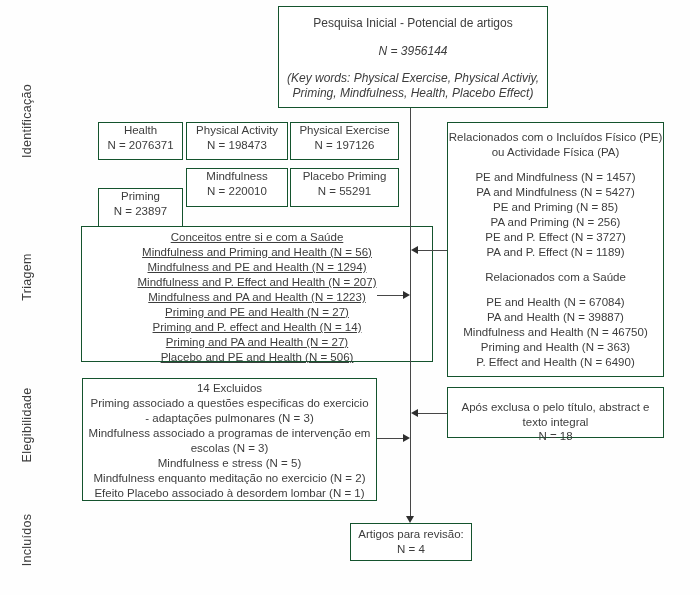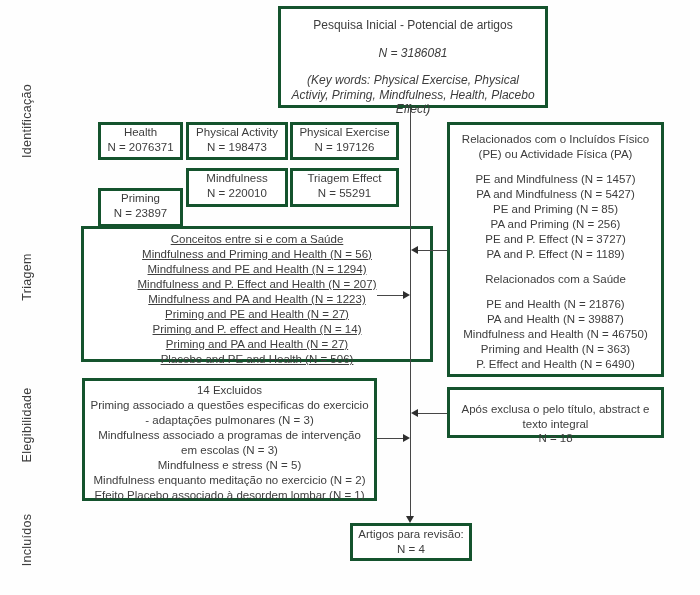--- a/index.html
+++ b/index.html
@@ -2,21 +2,21 @@
 <html><head>
 <meta charset="utf-8">
 <style>
   html,body{margin:0;padding:0;background:#fff;}
   #canvas{
     position:relative;width:700px;height:595px;background:#fefefe;
     font-family:"Liberation Sans","DejaVu Sans",sans-serif;
     color:#3d3d3d;overflow:hidden;
   }
   .box{
-    position:absolute;border:3px solid #14532d;background:#fff;
+    position:absolute;border:1px solid #14532d;background:#fff;
     box-sizing:border-box;text-align:center;font-size:11.5px;line-height:15px;
   }
   .stage{
     position:absolute;transform:translate(-50%,-50%) rotate(-90deg);
     white-space:nowrap;font-size:12.5px;color:#3d3d3d;letter-spacing:.3px;
   }
   
   .initial{left:278px;top:6px;width:270px;height:102px;font-size:12px;}
   .initial .t{margin-top:9px;}
   .initial .n{margin-top:13px;font-style:italic;}
@@ -50,21 +50,21 @@
 
 <div id="canvas">
 
   <div class="stage" style="left:27px;top:121px;">Identificação</div>
   <div class="stage" style="left:27px;top:277px;">Triagem</div>
   <div class="stage" style="left:27px;top:425px;">Elegibilidade</div>
   <div class="stage" style="left:27px;top:540px;">Incluídos</div>
 
   <div class="box initial">
     <div class="t">Pesquisa Inicial - Potencial de artigos</div>
-    <div class="n">N = 3186081</div>
+    <div class="n">N = 3956144</div>
     <div class="kw">(Key words: Physical Exercise, Physical Activiy, Priming, Mindfulness, Health, Placebo Effect)</div>
   </div>
 
   <div class="box kwbox kb1">
     <div>Health</div>
     <div>N = 2076371</div>
   </div>
   <div class="box kwbox kb2">
     <div>Physical Activity</div>
     <div>N = 198473</div>
@@ -75,21 +75,21 @@
   </div>
   <div class="box kwbox kb4">
     <div>Priming</div>
     <div>N = 23897</div>
   </div>
   <div class="box kwbox kb5">
     <div>Mindfulness</div>
     <div>N = 220010</div>
   </div>
   <div class="box kwbox kb6">
-    <div>Triagem Effect</div>
+    <div>Placebo Priming</div>
     <div>N = 55291</div>
   </div>
 
   <div class="box conceitos">
     <div>Conceitos entre si e com a Saúde</div>
     <div>Mindfulness and Priming and Health (N = 56)</div>
     <div>Mindfulness and PE and Health (N = 1294)</div>
     <div>Mindfulness and P. Effect and Health (N = 207)</div>
     <div>Mindfulness and PA and Health (N = 1223)</div>
     <div>Priming and PE and Health (N = 27)</div>
@@ -103,21 +103,21 @@
     <div class="sect">
       <div>PE and Mindfulness (N = 1457)</div>
       <div>PA and Mindfulness (N = 5427)</div>
       <div>PE and Priming (N = 85)</div>
       <div>PA and Priming (N = 256)</div>
       <div>PE and P. Effect (N = 3727)</div>
       <div>PA and P. Effect (N = 1189)</div>
     </div>
     <div class="sect">Relacionados com a Saúde</div>
     <div class="sect">
-      <div>PE and Health (N = 21876)</div>
+      <div>PE and Health (N = 67084)</div>
       <div>PA and Health (N = 39887)</div>
       <div>Mindfulness and Health (N = 46750)</div>
       <div>Priming and Health (N = 363)</div>
       <div>P. Effect and Health (N = 6490)</div>
     </div>
   </div>
 
   <div class="box excluidos">
     <div>14 Excluidos</div>
     <div>Priming associado a questões especificas do exercicio - adaptações pulmonares (N = 3)</div>

